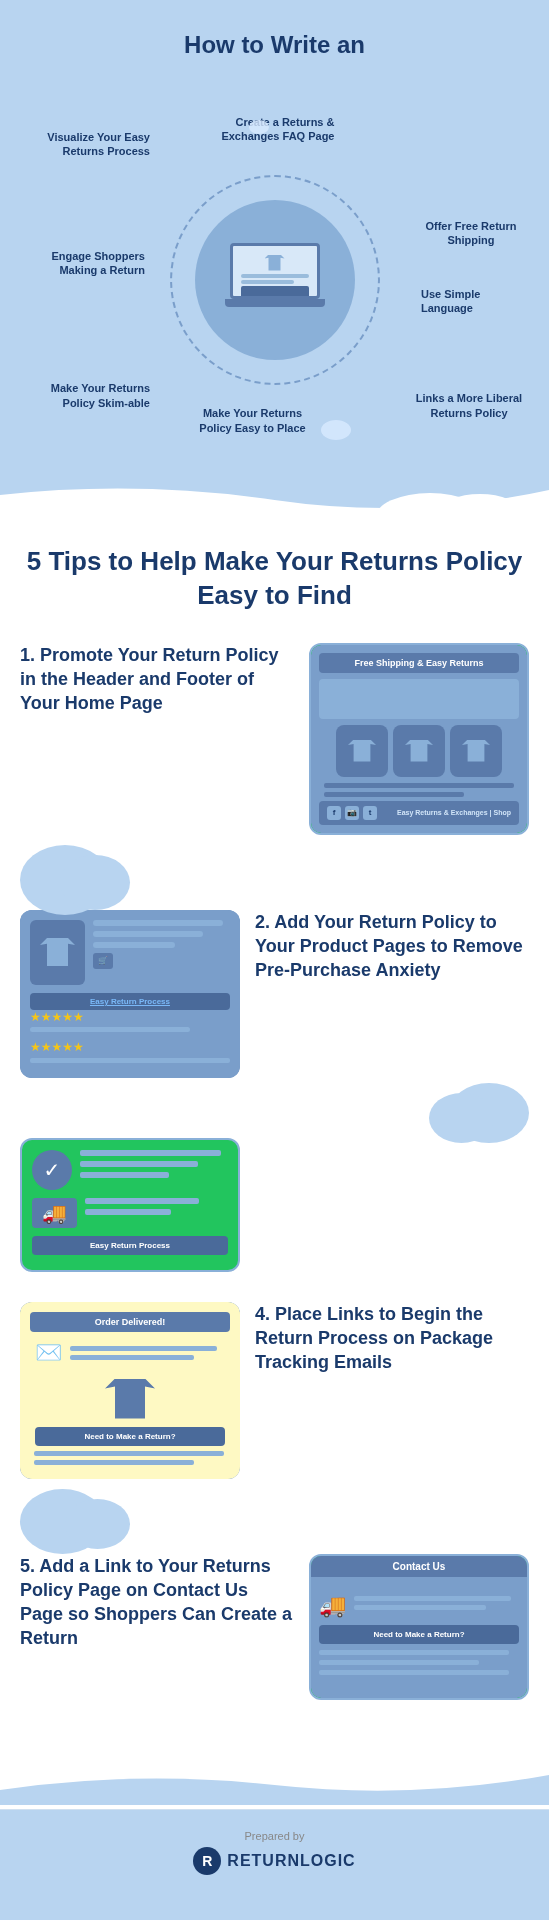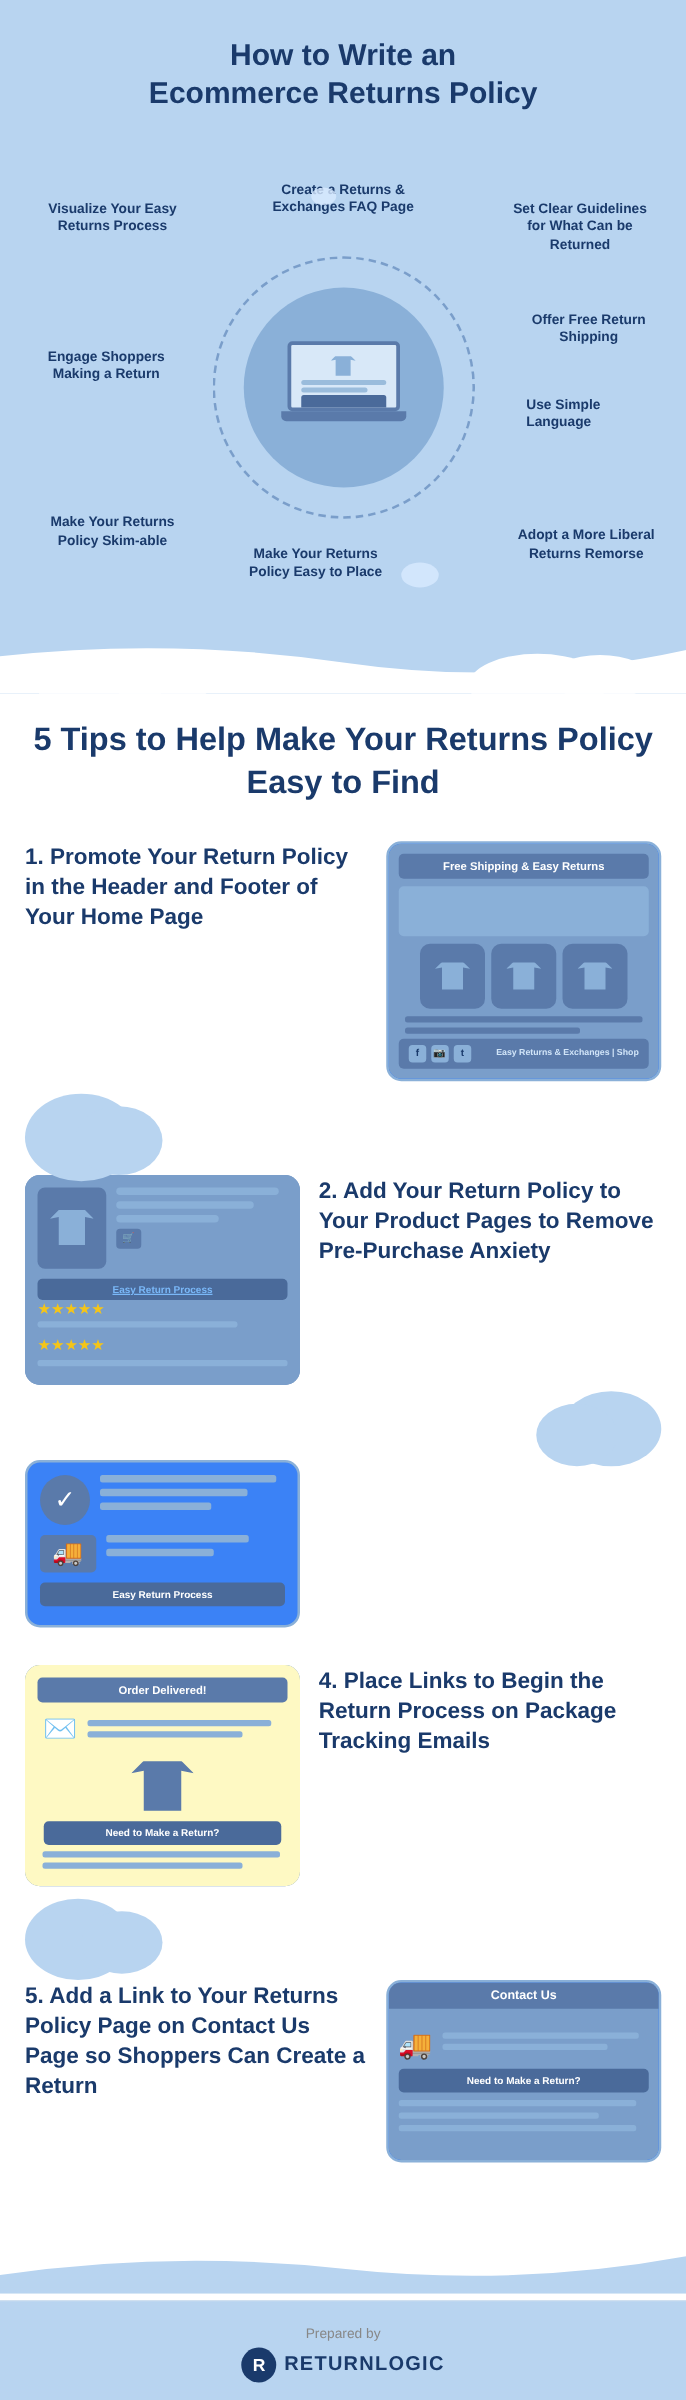--- a/index.html
+++ b/index.html
@@ -87,21 +87,21 @@
       background: #5a7aaa;
       border-radius: 0 0 4px 4px;
       margin: 0 auto;
     }
 
     .diagram-label {
       position: absolute;
       font-size: 11px;
       font-weight: 700;
       color: #1a3a6b;
-      text-align: center;
+      text-align: right;
       line-height: 1.3;
       max-width: 120px;
     }
 
     
     .dashed-ring {
       position: absolute;
       left: 50%;
       top: 50%;
       transform: translate(-50%, -50%);
@@ -142,21 +142,21 @@
       color: #1a3a6b;
       line-height: 1.35;
       flex: 1;
     }
 
     .tip-image {
       width: 220px;
       min-width: 220px;
       border-radius: 12px;
       overflow: hidden;
-      background: #3b82f6;
+      background: #22c55e;
       border: 2px solid #8ab0d8;
     }
 
     .tip-image-left {
       background: #6a90c0;
       border-radius: 12px;
       overflow: hidden;
       width: 220px;
       min-width: 220px;
     }
@@ -470,53 +470,49 @@
   </style>
 </head>
 <body>
 
 <div class="page-wrapper">
 
   <div class="header-bg">
     <div class="header-section">
       <h1 class="main-title">
         <span>How to Write an</span><br>
-        <span>Ecommerce Returns Policy</span>
       </h1>
     </div>
 
     <div class="diagram-section">
       <div class="diagram-center">
 
         <div class="diagram-label lbl-tl">
           <span>Visualize Your Easy Returns Process</span>
         </div>
         <div class="diagram-label lbl-tc">
           <span>Create a Returns &amp; Exchanges FAQ Page</span>
         </div>
-        <div class="diagram-label lbl-tr" style="max-width:110px;">
-          <span>Set Clear Guidelines for What Can be Returned</span>
-        </div>
         <div class="diagram-label lbl-ml">
           <span>Engage Shoppers Making a Return</span>
         </div>
         <div class="diagram-label" style="position:absolute; top:32%; right:8px; max-width:100px; font-size:11px; font-weight:700; color:#1a3a6b; text-align:center; line-height:1.3;">
           <span>Offer Free Return Shipping</span>
         </div>
         <div class="diagram-label" style="position:absolute; top:52%; right:8px; max-width:100px; font-size:11px; font-weight:700; color:#1a3a6b; text-align:left; line-height:1.3;">
           <span>Use Simple Language</span>
         </div>
         <div class="diagram-label lbl-bl">
           <span>Make Your Returns Policy Skim-able</span>
         </div>
         <div class="diagram-label" style="position:absolute; bottom:15px; left:50%; transform:translateX(-70%); max-width:110px; font-size:11px; font-weight:700; color:#1a3a6b; text-align:center; line-height:1.3;">
           <span>Make Your Returns Policy Easy to Place</span>
         </div>
         <div class="diagram-label" style="position:absolute; bottom:30px; right:5px; max-width:110px; font-size:11px; font-weight:700; color:#1a3a6b; text-align:center; line-height:1.3;">
-          <span>Adopt a More Liberal Returns Remorse</span>
+          <span>Links a More Liberal Returns Policy</span>
         </div>
 
         <div class="dashed-ring"></div>
 
         <div class="laptop-circle">
           <div class="laptop-icon">
             <div class="laptop-screen">
               <div class="laptop-screen-inner">
                 <div class="mock-tshirt-sm" style="width:20px;height:16px;margin:5px auto 3px;"></div>
                 <div class="mock-line" style="height:4px;background:#9abcdc;border-radius:2px;margin:2px 4px;"></div>

